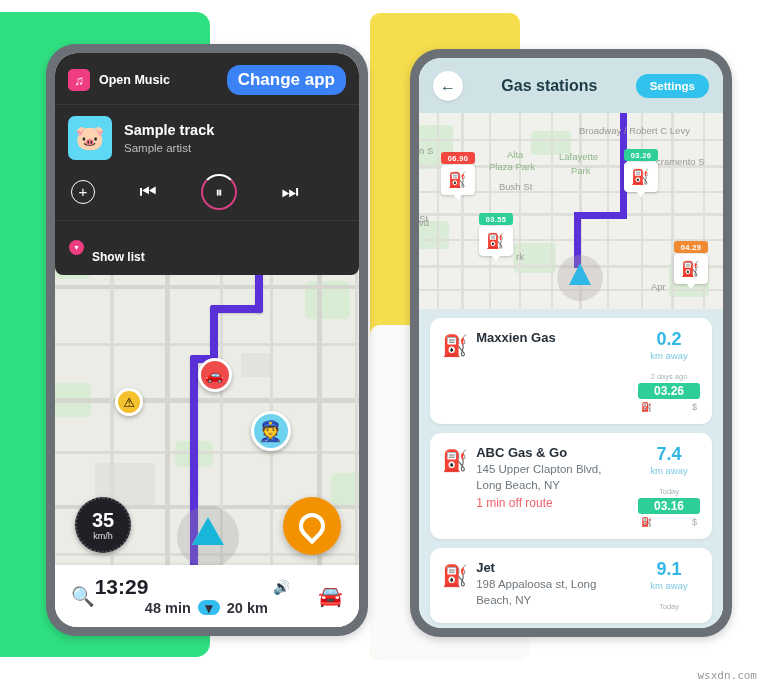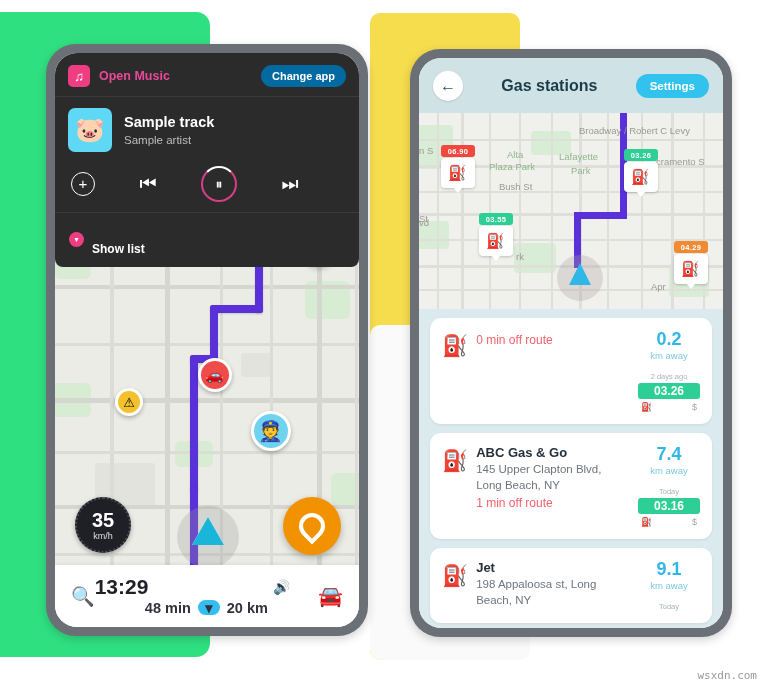--- a/index.html
+++ b/index.html
@@ -140,24 +140,24 @@
     display: flex; align-items: center; justify-content: space-between;
     padding: 12px 13px 9px 13px;
     border-bottom: 1px solid #3b3b3b;
   }
   .music-head-left { display: flex; align-items: center; gap: 9px; }
   .music-app-icon {
     width: 22px; height: 22px; border-radius: 5px;
     background: #ef3d82; display: flex; align-items: center; justify-content: center;
     color: #fff; font-size: 13px;
   }
-  .music-app-name { color: #ec4899; font-size: 12.5px; font-weight: 700; }
+  .music-app-name { color: #ffffff; font-size: 12.5px; font-weight: 700; }
   .change-app-btn {
-    background: #0369a1; color: #fff;
-    font-size: 11px; font-weight: 600;
+    background: #3b82f6; color: #fff;
+    font-size: 17px; font-weight: 600;
     padding: 5px 11px; border-radius: 13px;
   }
   .music-track { display: flex; align-items: center; gap: 12px; padding: 11px 13px 8px 13px; }
   .album-art {
     width: 44px; height: 44px; border-radius: 7px;
     background: #5fd8f5; position: relative; flex: none;
     display: flex; align-items: center; justify-content: center;
     font-size: 24px;
   }
   .track-title { font-size: 14.5px; font-weight: 700; line-height: 1.2; }
@@ -479,21 +479,21 @@
         <div class="r-label r-label-green" style="left:140px; top:38px;">Lafayette</div>
         <div class="r-label r-label-green" style="left:152px; top:52px;">Park</div>
         <div class="r-label" style="left:80px;  top:68px;">Bush St</div>
         <div class="r-label" style="left:237px; top:43px;">cramento S</div>
         <div class="r-label" style="left:0px;   top:32px;">n S</div>
         <div class="r-label" style="left:0px;   top:56px;margin-top:44px;">St</div>
         <div class="r-label" style="left:0px;   top:104px;">vd</div>
         <div class="r-label" style="left:97px;  top:138px;">rk</div>
         <div class="r-label" style="left:232px; top:168px;">Apr</div>
 
-        <div class="gas-marker" style="left:22px; top:32px;">
+        <div class="gas-marker" style="left:22px; top:39px;">
           <div class="gas-price" style="background:#f1473f;">06.90</div>
           <div class="gas-box">⛽</div>
         </div>
         <div class="gas-marker" style="left:205px; top:36px;">
           <div class="gas-price" style="background:#2dcf96;">03.26</div>
           <div class="gas-box">⛽</div>
         </div>
         <div class="gas-marker" style="left:60px; top:100px;">
           <div class="gas-price" style="background:#2dcf96;">03.55</div>
           <div class="gas-box">⛽</div>
@@ -505,21 +505,21 @@
 
         <div style="position:absolute;left:138px;top:142px;width:46px;height:46px;border-radius:50%;background:rgba(170,160,160,.3);"></div>
         <div style="position:absolute;left:150px;top:150px;width:0;height:0;border-left:11px solid transparent;border-right:11px solid transparent;border-bottom:22px solid #31b6e8;"></div>
       </div>
 
       <div class="list-area">
 
         <div class="station-card">
           <div class="card-icon">⛽</div>
           <div class="card-main">
-            <div class="st-route">0 min off route</div>
+            <div class="st-name">Maxxien Gas</div>
           </div>
           <div class="card-right">
             <div class="st-dist">0.2</div>
             <div class="st-dist-unit">km away</div>
             <div class="st-when">2 days ago</div>
             <div class="st-price">03.26</div>
             <div class="st-footrow">
               <span>⛽</span>
               <span>$</span>
             </div>

